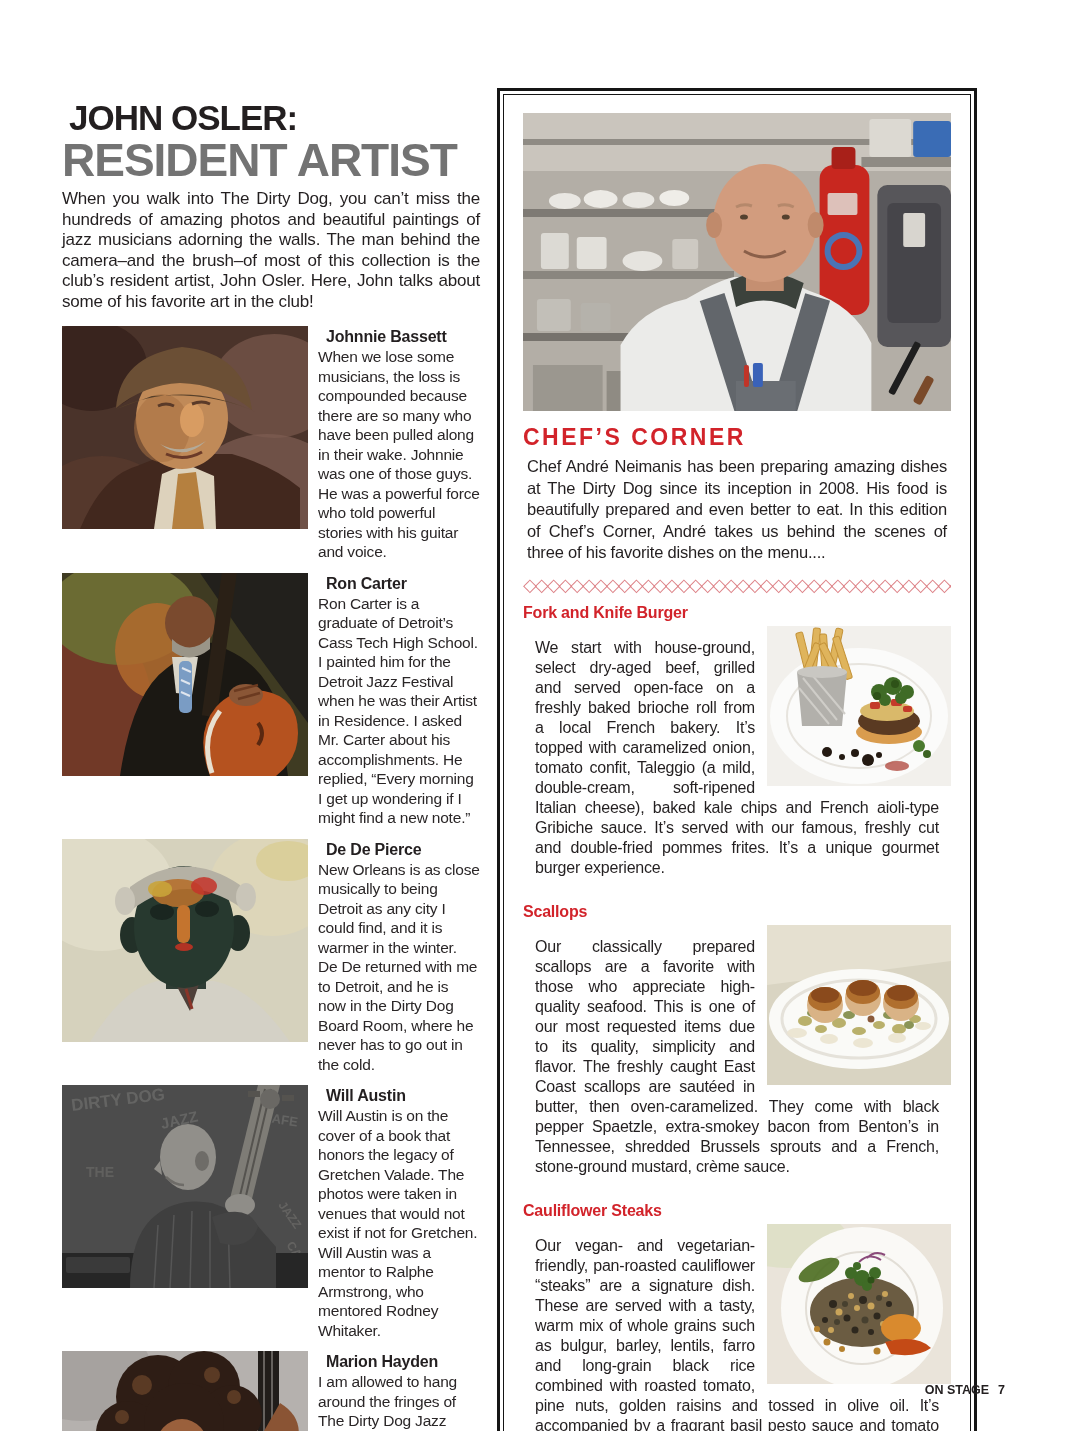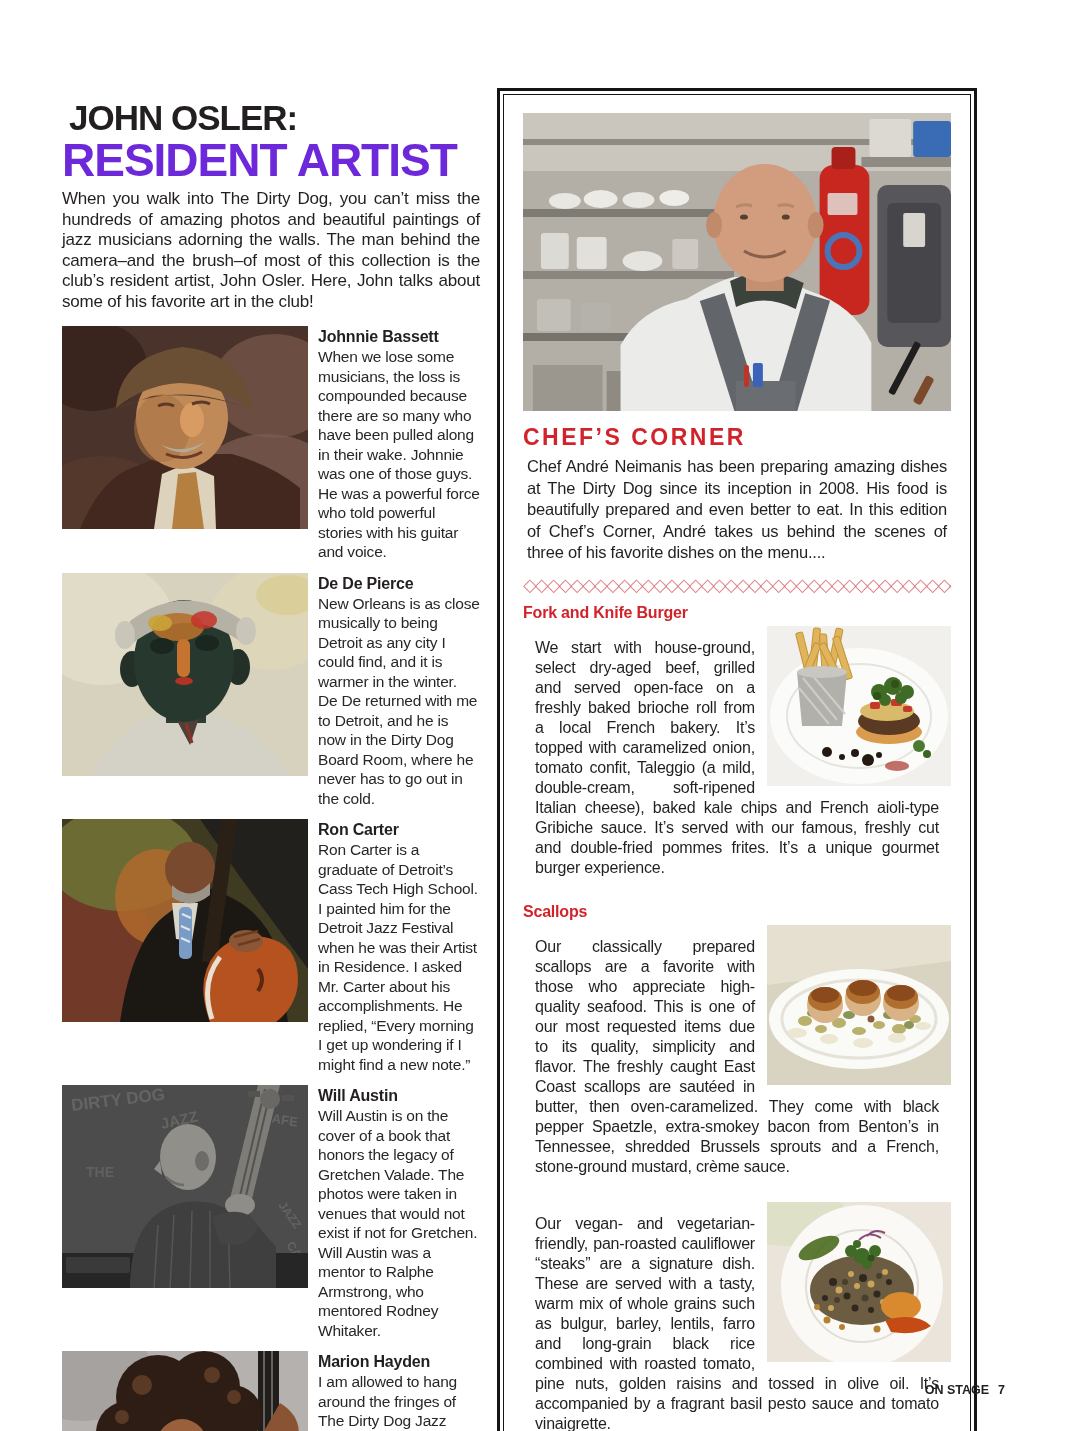--- a/index.html
+++ b/index.html
@@ -4,27 +4,27 @@
 <style>
   html,body{margin:0;padding:0;}
   body{
     width:1069px;height:1431px;position:relative;background:#ffffff;
     font-family:"Liberation Sans",sans-serif;color:#2a2627;overflow:hidden;
     -webkit-font-smoothing:antialiased;
   }
   
   .left-col{position:absolute;left:62px;top:88px;width:418px;}
   .title-black{font-size:35px;font-weight:bold;color:#231f20;letter-spacing:-1px;line-height:1;margin:12px 0 0 7px;}
-  .title-red{font-size:46px;font-weight:bold;color:#6d28d9;letter-spacing:-1px;line-height:1;margin:2px 0 6px 0;}
+  .title-red{font-size:46px;font-weight:bold;color:#737373;letter-spacing:-1px;line-height:1;margin:2px 0 6px 0;}
   .intro{font-size:17px;line-height:20.5px;text-align:justify;letter-spacing:-0.2px;margin:0 0 14px 0;color:#231f20;}
   .artist{display:flex;gap:10px;margin-bottom:11px;}
   .portrait{width:246px;height:203px;flex:0 0 246px;overflow:hidden;}
   .portrait svg{display:block;width:100%;height:100%;}
   .artist-text{flex:1;min-width:0;}
-  .artist-text h3{font-size:16px;font-weight:bold;margin:2px 0 1px 0;letter-spacing:-0.2px;color:#231f20;}
+  .artist-text h3{font-size:16px;font-weight:bold;margin:2px 0 1px 8px;letter-spacing:-0.2px;color:#231f20;}
   .artist-text p{font-size:15.5px;line-height:19.5px;margin:0;letter-spacing:-0.2px;}
   
   .feature-box{position:absolute;left:497px;top:88px;width:480px;border:3px solid #151515;padding:3px;box-sizing:border-box;background:#fff;}
   .feature-inner{border:1px solid #151515;padding:18px 19px 12px 19px;}
   .chef-photo{width:100%;height:298px;overflow:hidden;}
   .chef-photo svg{display:block;width:100%;height:100%;}
   .chefs-heading{font-size:23px;font-weight:bold;color:#d2232a;letter-spacing:2.5px;margin:13px 0 5px 0;}
   .chefs-intro{font-size:16.5px;line-height:21.5px;text-align:justify;letter-spacing:-0.2px;margin:4px;color:#231f20;}
   .divider{margin:13px 0 10px 0;color:#dd8186;font-size:18px;letter-spacing:-2px;line-height:16px;height:17px;white-space:nowrap;overflow:hidden;}
   .dish{margin-bottom:13px;}
@@ -64,20 +64,48 @@
         <path d="M130 78 Q140 74 148 78" stroke="#5a3a28" stroke-width="3" fill="none"></path>
         <path d="M98 118 Q120 130 144 115 Q122 136 98 118 Z" fill="#b3aa99"></path>
         <path d="M104 128 Q122 136 140 126" stroke="#6b3a28" stroke-width="3" fill="none"></path>
         <path d="M54 82 Q58 30 120 21 Q182 27 190 84 Q158 58 118 57 Q82 59 54 82 Z" fill="#6b4f35"></path>
         <path d="M52 84 Q120 52 194 86 Q150 66 90 70 Z" fill="#57402a"></path>
       </svg>
     </div>
     <div class="artist-text">
       <h3>Johnnie Bassett</h3>
       <p>When we lose some musicians, the loss is compounded because there are so many who have been pulled along in their wake. Johnnie was one of those guys. He was a powerful force who told powerful stories with his guitar and voice.</p>
+    </div>
+  </div>
+
+  <div class="artist">
+    <div class="portrait">
+      <svg viewBox="0 0 246 203" preserveAspectRatio="none">
+        <rect width="246" height="203" fill="#3f3b22"></rect>
+        <ellipse cx="28" cy="135" rx="62" ry="85" fill="#7a3a28" opacity="0.85"></ellipse>
+        <ellipse cx="60" cy="40" rx="75" ry="52" fill="#6b6b33"></ellipse>
+        <ellipse cx="95" cy="78" rx="42" ry="48" fill="#b06a2e" opacity="0.85"></ellipse>
+        <path d="M138 0 L246 0 246 150 178 58 Z" fill="#22201c"></path>
+        <path d="M58 203 Q70 120 105 95 L125 80 Q140 68 152 70 L172 80 Q202 96 216 132 L226 203 Z" fill="#1b1813"></path>
+        <path d="M110 84 L136 84 130 122 114 120 Z" fill="#d9d5c9"></path>
+        <rect x="117" y="88" width="13" height="52" rx="5" fill="#7a9cc4"></rect>
+        <path d="M120 95 L129 99 M119 107 L128 111 M119 119 L128 123" stroke="#dfe5ee" stroke-width="2"></path>
+        <ellipse cx="128" cy="50" rx="25" ry="27" fill="#7a4a2e"></ellipse>
+        <path d="M110 66 Q128 84 148 64 L148 76 Q128 92 110 78 Z" fill="#9a9588"></path>
+        <rect x="150" y="-6" width="15" height="150" fill="#2a2016" transform="rotate(8 157 70)"></rect>
+        <path d="M148 203 Q132 160 154 134 Q172 114 202 118 Q236 124 236 160 Q236 186 214 203 Z" fill="#b5521f"></path>
+        <path d="M150 200 Q138 164 158 138" stroke="#e8e0d0" stroke-width="5" fill="none"></path>
+        <path d="M196 150 q8 10 0 22" stroke="#5a2810" stroke-width="4" fill="none"></path>
+        <ellipse cx="184" cy="122" rx="17" ry="11" fill="#8a5636"></ellipse>
+        <path d="M172 118 L196 112 M176 126 L198 120" stroke="#6b3a20" stroke-width="2.5"></path>
+      </svg>
+    </div>
+    <div class="artist-text">
+      <h3>Ron Carter</h3>
+      <p>Ron Carter is a graduate of Detroit’s Cass Tech High School. I painted him for the Detroit Jazz Festival when he was their Artist in Residence. I asked Mr. Carter about his accomplishments. He replied, “Every morning I get up wondering if I might find a new note.”</p>
     </div>
   </div>
 
   <div class="artist">
     <div class="portrait">
       <svg viewBox="0 0 246 203" preserveAspectRatio="none">
         <rect width="246" height="203" fill="#d6d2bd"></rect>
         <ellipse cx="40" cy="50" rx="72" ry="62" fill="#e0dcc8"></ellipse>
         <ellipse cx="210" cy="45" rx="62" ry="52" fill="#ddd6b9"></ellipse>
         <ellipse cx="226" cy="22" rx="32" ry="20" fill="#d9cc8e" opacity="0.7"></ellipse>
@@ -96,48 +124,20 @@
         <ellipse cx="98" cy="50" rx="12" ry="8" fill="#c9a43a" opacity="0.9"></ellipse>
         <rect x="115" y="66" width="13" height="38" rx="6" fill="#c4742e"></rect>
         <ellipse cx="122" cy="108" rx="9" ry="4" fill="#b03324"></ellipse>
         <ellipse cx="100" cy="73" rx="12" ry="8" fill="#1a2620"></ellipse>
         <ellipse cx="145" cy="70" rx="12" ry="8" fill="#1a2620"></ellipse>
       </svg>
     </div>
     <div class="artist-text">
       <h3>De De Pierce</h3>
       <p>New Orleans is as close musically to being Detroit as any city I could find, and it is warmer in the winter. De De returned with me to Detroit, and he is now in the Dirty Dog Board Room, where he never has to go out in the cold.</p>
-    </div>
-  </div>
-
-  <div class="artist">
-    <div class="portrait">
-      <svg viewBox="0 0 246 203" preserveAspectRatio="none">
-        <rect width="246" height="203" fill="#3f3b22"></rect>
-        <ellipse cx="28" cy="135" rx="62" ry="85" fill="#7a3a28" opacity="0.85"></ellipse>
-        <ellipse cx="60" cy="40" rx="75" ry="52" fill="#6b6b33"></ellipse>
-        <ellipse cx="95" cy="78" rx="42" ry="48" fill="#b06a2e" opacity="0.85"></ellipse>
-        <path d="M138 0 L246 0 246 150 178 58 Z" fill="#22201c"></path>
-        <path d="M58 203 Q70 120 105 95 L125 80 Q140 68 152 70 L172 80 Q202 96 216 132 L226 203 Z" fill="#1b1813"></path>
-        <path d="M110 84 L136 84 130 122 114 120 Z" fill="#d9d5c9"></path>
-        <rect x="117" y="88" width="13" height="52" rx="5" fill="#7a9cc4"></rect>
-        <path d="M120 95 L129 99 M119 107 L128 111 M119 119 L128 123" stroke="#dfe5ee" stroke-width="2"></path>
-        <ellipse cx="128" cy="50" rx="25" ry="27" fill="#7a4a2e"></ellipse>
-        <path d="M110 66 Q128 84 148 64 L148 76 Q128 92 110 78 Z" fill="#9a9588"></path>
-        <rect x="150" y="-6" width="15" height="150" fill="#2a2016" transform="rotate(8 157 70)"></rect>
-        <path d="M148 203 Q132 160 154 134 Q172 114 202 118 Q236 124 236 160 Q236 186 214 203 Z" fill="#b5521f"></path>
-        <path d="M150 200 Q138 164 158 138" stroke="#e8e0d0" stroke-width="5" fill="none"></path>
-        <path d="M196 150 q8 10 0 22" stroke="#5a2810" stroke-width="4" fill="none"></path>
-        <ellipse cx="184" cy="122" rx="17" ry="11" fill="#8a5636"></ellipse>
-        <path d="M172 118 L196 112 M176 126 L198 120" stroke="#6b3a20" stroke-width="2.5"></path>
-      </svg>
-    </div>
-    <div class="artist-text">
-      <h3>Ron Carter</h3>
-      <p>Ron Carter is a graduate of Detroit’s Cass Tech High School. I painted him for the Detroit Jazz Festival when he was their Artist in Residence. I asked Mr. Carter about his accomplishments. He replied, “Every morning I get up wondering if I might find a new note.”</p>
     </div>
   </div>
 
   <div class="artist">
     <div class="portrait">
       <svg viewBox="0 0 246 203" preserveAspectRatio="none" style="font-family:'Liberation Sans',sans-serif;">
         <rect width="246" height="203" fill="#4c4c4c"></rect>
         <text x="10" y="26" font-size="17" font-weight="bold" fill="#8a8a86" opacity="0.4" transform="rotate(-7 10 26)">DIRTY DOG</text>
         <text x="100" y="44" font-size="15" font-weight="bold" fill="#8a8a86" opacity="0.4" transform="rotate(-12 100 44)">JAZZ</text>
         <text x="200" y="36" font-size="13" font-weight="bold" fill="#8a8a86" opacity="0.4" transform="rotate(9 200 36)">CAFE</text>
@@ -362,20 +362,21 @@
                 <ellipse cx="130" cy="113" rx="9" ry="5"></ellipse>
               <ellipse cx="156" cy="101" rx="8" ry="4"></ellipse>
             </g>
           </svg>
         </div>
         <p>Our classically prepared scallops are a favorite with those who appreciate high-quality seafood. This is one of our most requested items due to its quality, simplicity and flavor. The freshly caught East Coast scallops are sautéed in butter, then oven-caramelized. They come with black pepper Spaetzle, extra-smokey bacon from Benton’s in Tennessee, shredded Brussels sprouts and a French, stone-ground mustard, crème sauce.</p>
       </div>
     </section>
 
     <section class="dish">
+      <h3 class="dish-title">Cauliflower Steaks</h3>
       <div class="dish-body">
         <div class="dish-img">
           <svg viewBox="0 0 184 160" preserveAspectRatio="none">
             <rect width="184" height="160" fill="#eae4da"></rect>
             <ellipse cx="20" cy="14" rx="60" ry="30" fill="#dfe0c8"></ellipse>
             <circle cx="95" cy="84" r="81" fill="#faf9f6"></circle>
             <circle cx="95" cy="84" r="56" fill="none" stroke="#e2ded6" stroke-width="2"></circle>
             <ellipse cx="52" cy="46" rx="22" ry="9" fill="#4a6b1f" transform="rotate(-25 52 46)" opacity="0.9"></ellipse>
             <ellipse cx="95" cy="88" rx="52" ry="35" fill="#6b5c42"></ellipse>
             <g fill="#2e281e">

